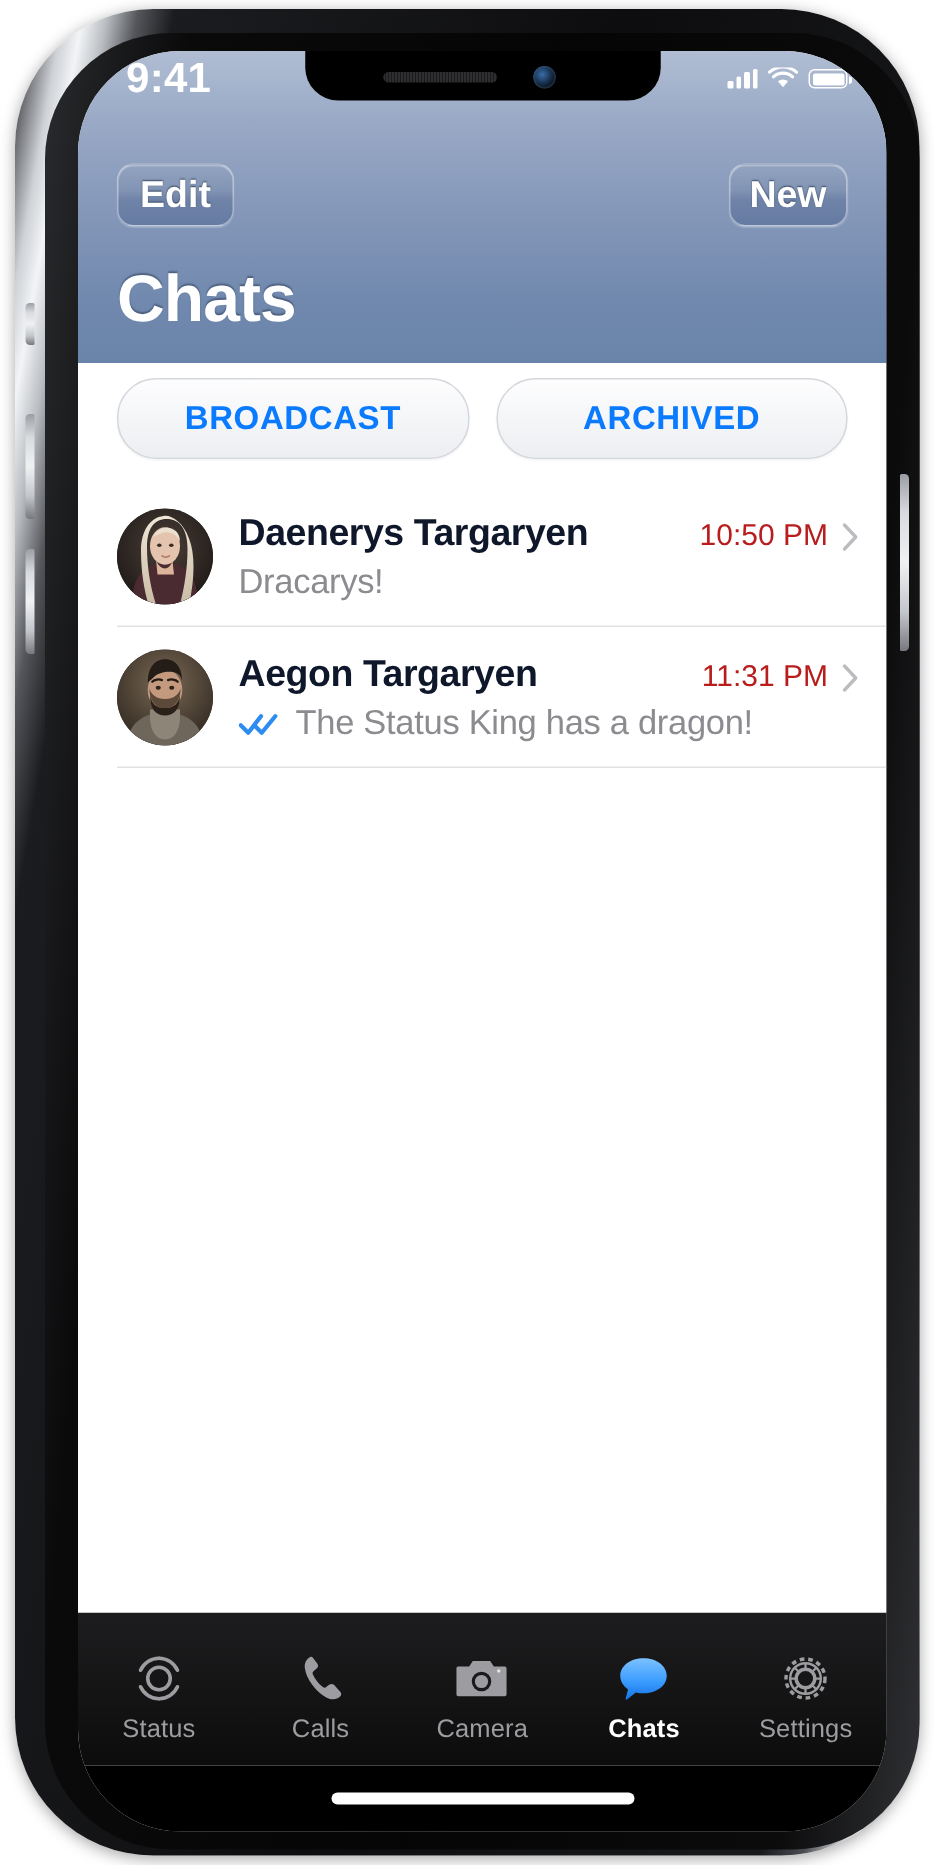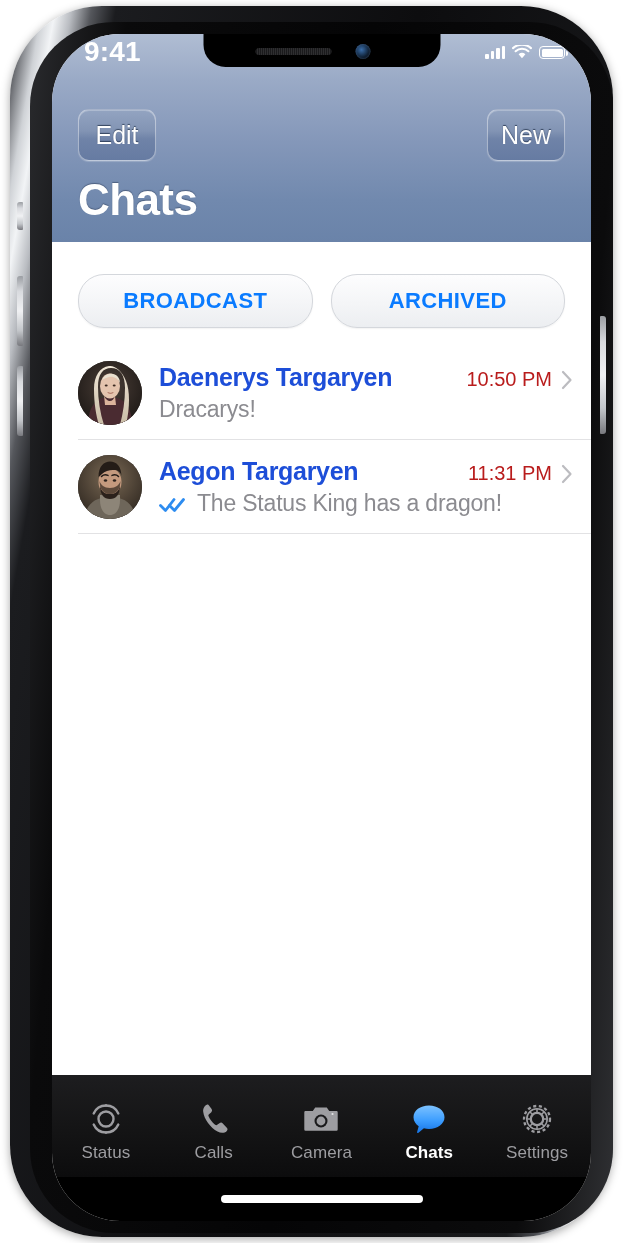--- a/index.html
+++ b/index.html
@@ -164,34 +164,34 @@
   }
   .batt::after {
     content:''; position:absolute; right:-4px; top:4px;
     width:2.5px; height:5px; background:#fff; border-radius:0 2px 2px 0;
   }
   .batt span { display:block; width:100%; height:100%; background:#fff; border-radius:1.5px; }
 
   .nav-btn {
     position: absolute;
     top: 75px;
-    height: 52px;
+    height: 42px;
     min-width: 78px;
     padding: 0 13px;
     box-sizing: border-box;
     display: flex;
     align-items: center;
     justify-content: center;
     border-radius: 11px;
     background: linear-gradient(180deg, #93a4c1 0%, #8294b4 42%, #6f83a8 58%, #667ba2 100%);
     border: 1px solid rgba(255,255,255,0.42);
     box-shadow: 0 1px 1px rgba(255,255,255,0.22), inset 0 1px 0 rgba(255,255,255,0.25);
     color: #ffffff;
     font-size: 25px;
-    font-weight: normal;
+    font-weight: bold;
     text-shadow: 0 -1px 1px rgba(40,55,80,0.85);
     cursor: pointer;
   }
   #btn-edit { left: 26px; }
   #btn-new  { right: 26px; }
 
   #page-title {
     position: absolute;
     left: 26px;
     top: 166px;
@@ -207,21 +207,21 @@
   #content {
     flex: 1 1 auto;
     background: #ffffff;
     overflow: hidden;
     position: relative;
   }
 
   #segment-row {
     display: flex;
     gap: 18px;
-    padding: 32px 26px 18px 26px;
+    padding: 10px 26px 18px 26px;
   }
   .segment-btn {
     flex: 1 1 0;
     height: 52px;
     display: flex;
     align-items: center;
     justify-content: center;
     border-radius: 26px;
     background: linear-gradient(180deg, #fdfdfe 0%, #f4f5f7 55%, #eceef1 100%);
     border: 1px solid #d4d7dc;
@@ -268,21 +268,21 @@
     flex-direction: column;
     gap: 4px;
   }
   .chat-top {
     display: flex;
     align-items: baseline;
   }
   .chat-name {
     font-size: 25px;
     font-weight: bold;
-    color: #1d4ed8;
+    color: #0f172a;
     letter-spacing: -0.3px;
     white-space: nowrap;
     overflow: hidden;
     text-overflow: ellipsis;
   }
   .chat-meta {
     margin-left: auto;
     display: flex;
     align-items: center;
     gap: 9px;

